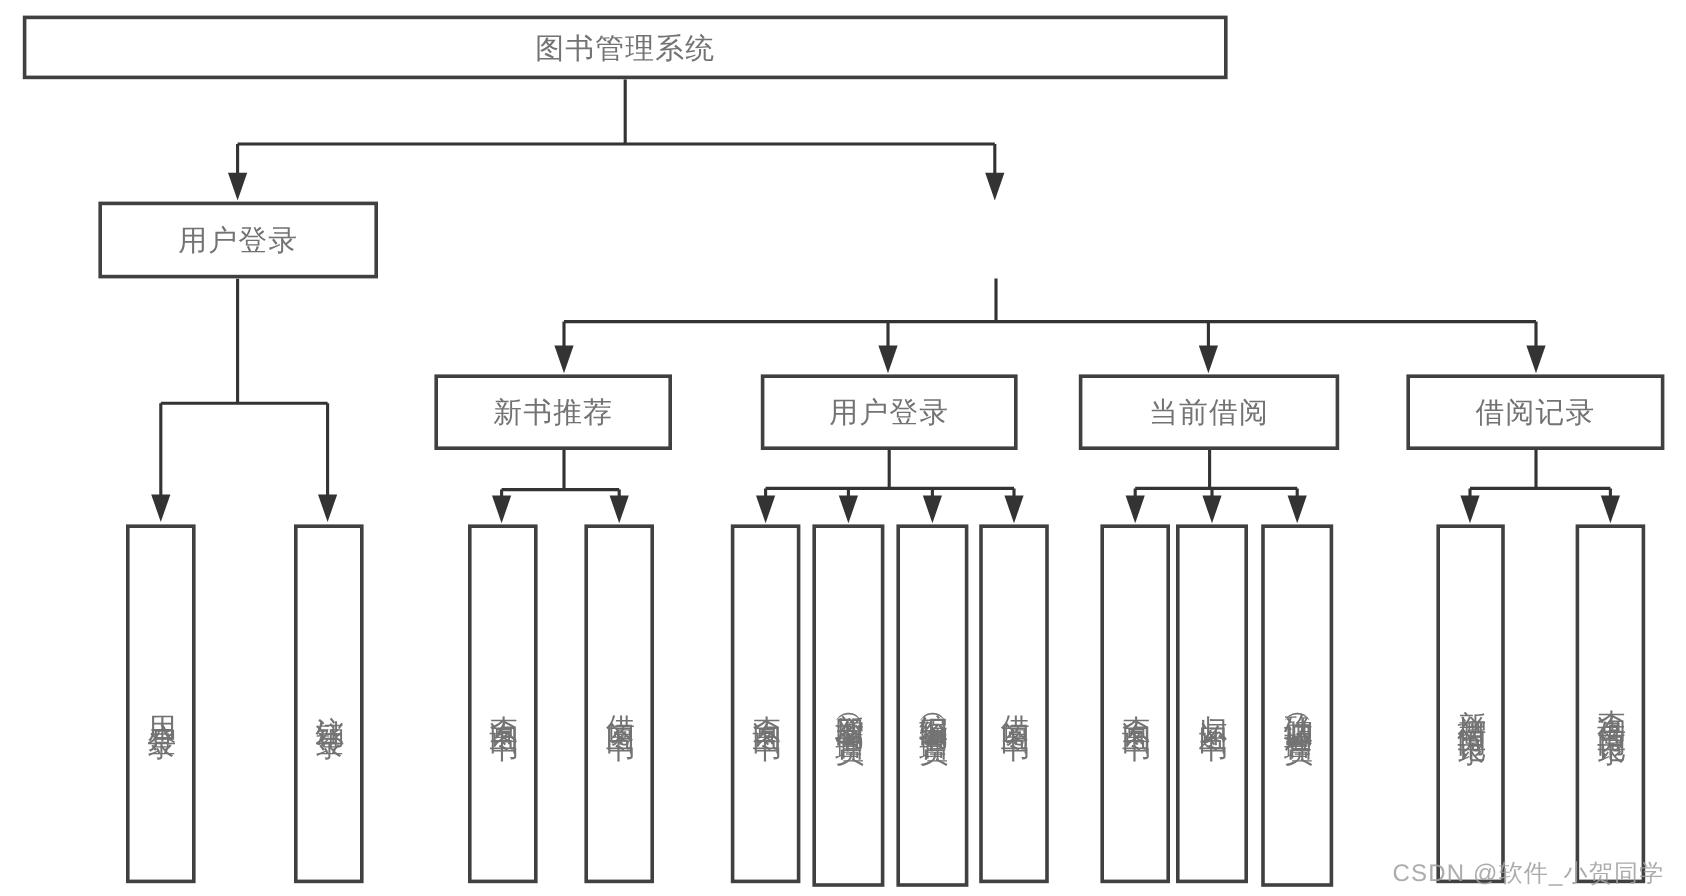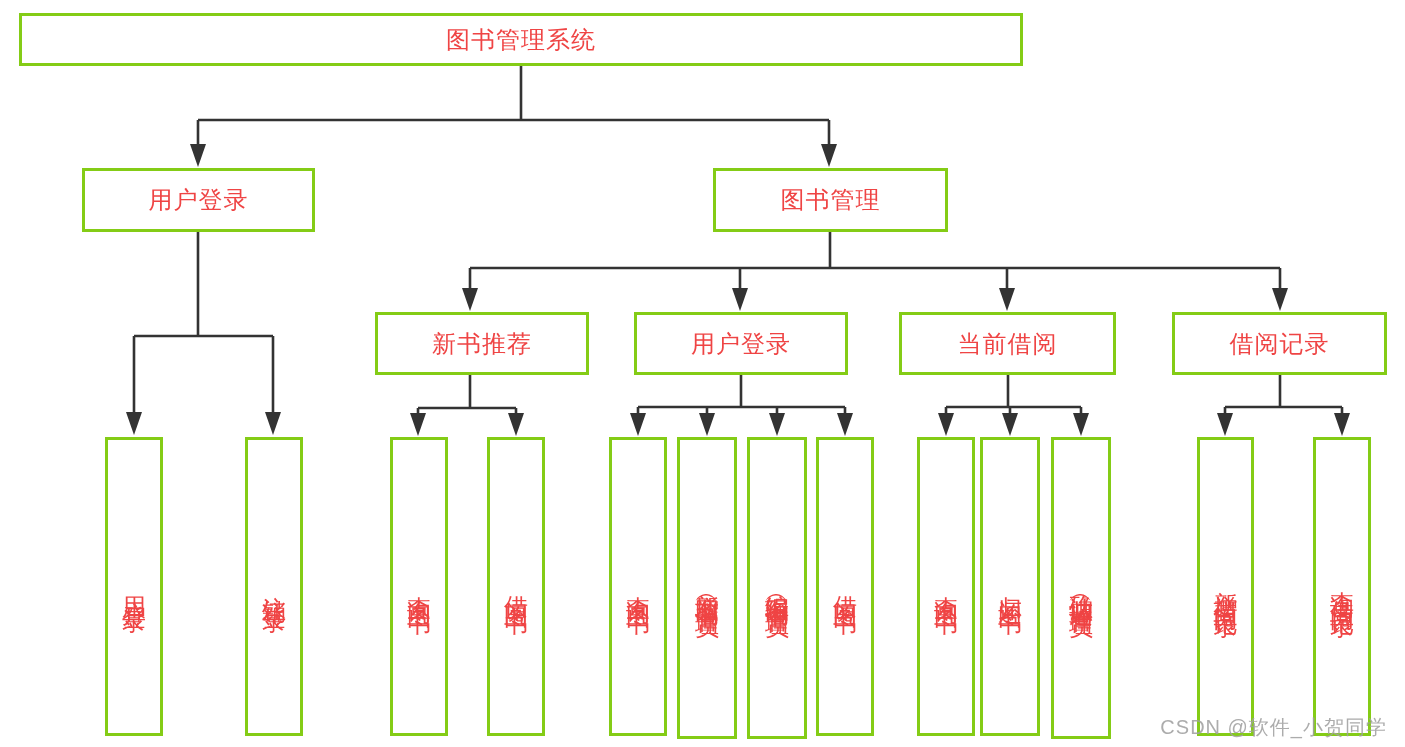--- a/index.html
+++ b/index.html
@@ -14,22 +14,22 @@
   .wires {
     position: absolute;
     left: 0; top: 0;
     width: 1405px; height: 747px;
     z-index: 1;
   }
   .box {
     position: absolute;
     box-sizing: border-box;
     background: #ffffff;
-    border: 3px solid #84cc16;
-    color: #ef4444;
+    border: 3px solid #404040;
+    color: #737373;
     display: flex;
     align-items: center;
     justify-content: center;
     font-size: 24px;
     z-index: 2;
     font-family: Liberation Serif, serif;
   }
   .h { letter-spacing: 1px; }
   .v {
     writing-mode: vertical-rl;
@@ -96,23 +96,22 @@
       <polygon points="1002,413 1018,413 1010,436"></polygon>
       <polygon points="1073,413 1089,413 1081,436"></polygon>
       <polygon points="1217,413 1233,413 1225,436"></polygon>
       <polygon points="1334,413 1350,413 1342,436"></polygon>
     </g>
   </svg>
 
   <div class="box h" style="left:19px;top:13px;width:1004px;height:53px">图书管理系统</div>
 
   <div class="box h" style="left:82px;top:168px;width:233px;height:64px">用户登录</div>
-  <div class="box h" style="left:713px;top:168px;width:235px;height:64px">图书管理</div>
 
-  <div class="box h" style="left:375px;top:312px;width:214px;height:63px">新书推荐</div>
+  <div class="box h" style="left:362px;top:312px;width:198px;height:63px">新书推荐</div>
   <div class="box h" style="left:634px;top:312px;width:214px;height:63px">用户登录</div>
   <div class="box h" style="left:899px;top:312px;width:217px;height:63px">当前借阅</div>
   <div class="box h" style="left:1172px;top:312px;width:215px;height:63px">借阅记录</div>
 
   <div class="box v" style="left:105px;top:437px;width:58px;height:299px">用户登录</div>
   <div class="box v" style="left:245px;top:437px;width:58px;height:299px">注销登录</div>
 
   <div class="box v" style="left:390px;top:437px;width:58px;height:299px">查询图书</div>
   <div class="box v" style="left:487px;top:437px;width:58px;height:299px">借阅图书</div>
 

